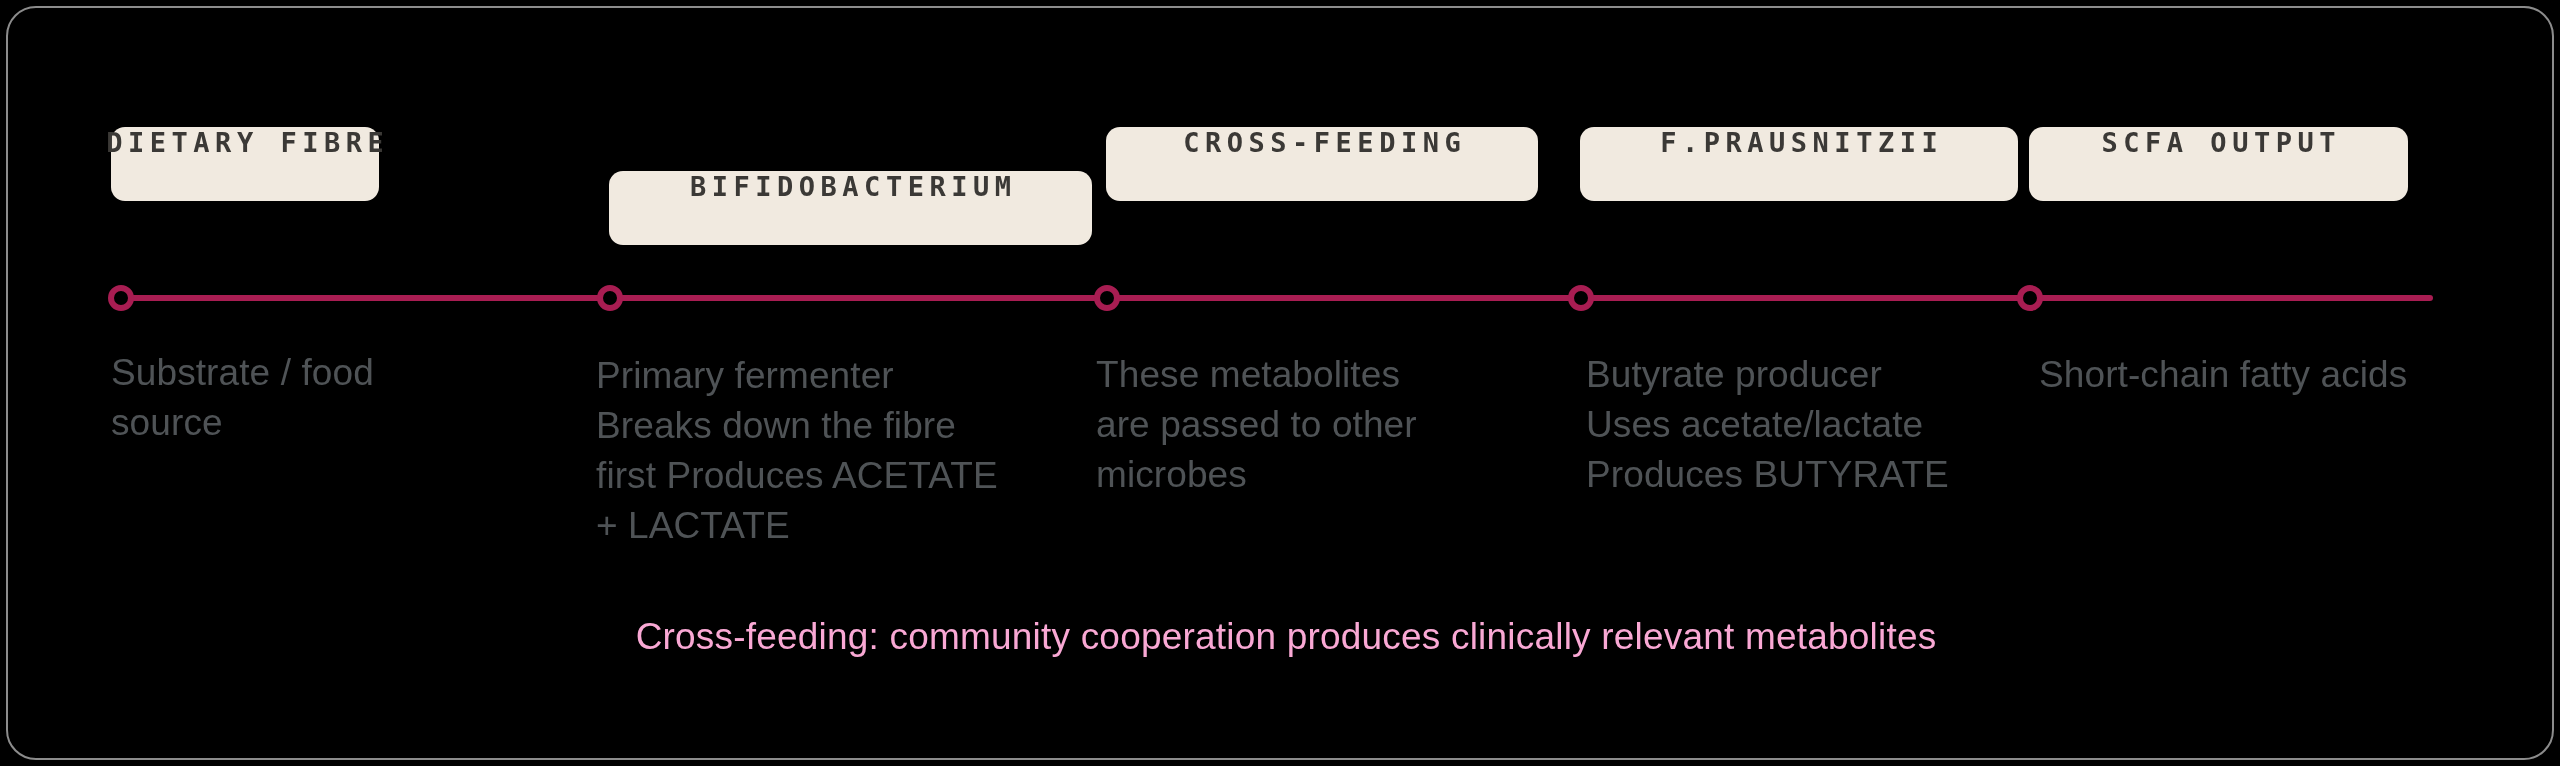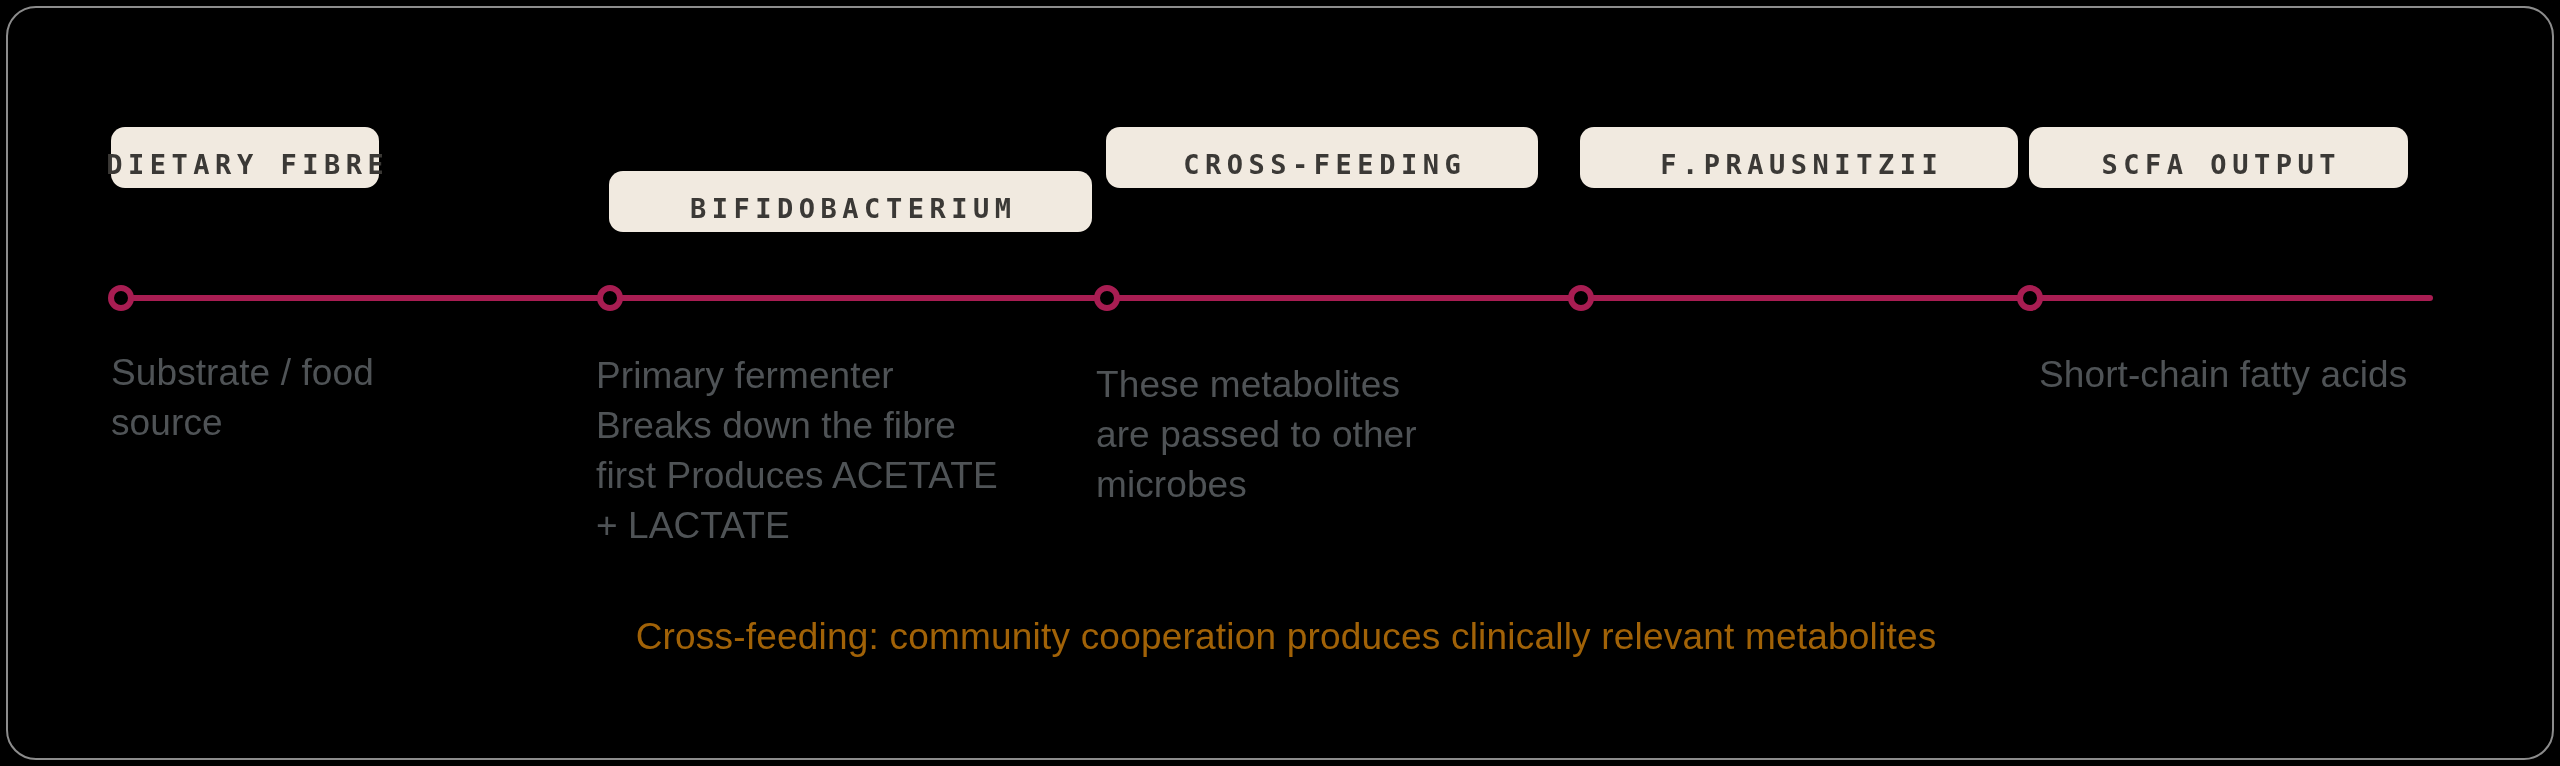--- a/index.html
+++ b/index.html
@@ -31,27 +31,27 @@
   
   .pill-row {
     position:absolute;
     left:0; top:0; right:0;
     height:200px;
   }
 
   .pill {
     position:absolute;
     top:119px;
-    height:61px;
+    height:74px;
     background:#f1eae0;
     border-radius:14px;
     display:flex;
-    align-items:flex-end;
+    align-items:flex-start;
     justify-content:center;
-    padding:8px 34px;
+    padding:0 34px;
   }
 
   .pill-label {
     font-family:"DejaVu Sans Mono", "Liberation Mono", monospace;
     font-size:27px;
     font-weight:700;
     letter-spacing:5.5px;
     color:#3b3936;
     white-space:nowrap;
     text-indent:5.5px;
@@ -90,21 +90,21 @@
   }
 
   
   .footer {
     position:absolute;
     left:0;
     right:0;
     top:608px;
     text-align:center;
     font-size:37px;
-    color:#a16207;
+    color:#f9a8d4;
     letter-spacing:0.2px;
     margin-left:12px;
   }
 </style>
 </head>
 <body>
 
 <div class="card">
 
   <div class="pill-row">
@@ -132,20 +132,23 @@
   <div class="node" style="left:1099px;"></div>
   <div class="node" style="left:1573px;"></div>
   <div class="node" style="left:2022px;"></div>
 
   <div class="desc" style="left:103px;top:340px;width:430px;">Substrate / food
 source</div>
   <div class="desc" style="left:588px;top:343px;width:470px;">Primary fermenter
 Breaks down the fibre
 first Produces ACETATE
 + LACTATE</div>
-  <div class="desc" style="left:1088px;top:352px;width:450px;">These metabolites
+  <div class="desc" style="left:1088px;top:342px;width:450px;">These metabolites
 are passed to other
 microbes</div>
+  <div class="desc" style="left:1578px;top:342px;width:430px;">Butyrate producer
+Uses acetate/lactate
+Produces BUTYRATE</div>
   <div class="desc" style="left:2020px;top:342px;width:440px;margin-left:11px;">Short-chain fatty acids</div>
 
   <div class="footer">Cross-feeding: community cooperation produces clinically relevant metabolites</div>
 
 </div>
 
 </body></html>

